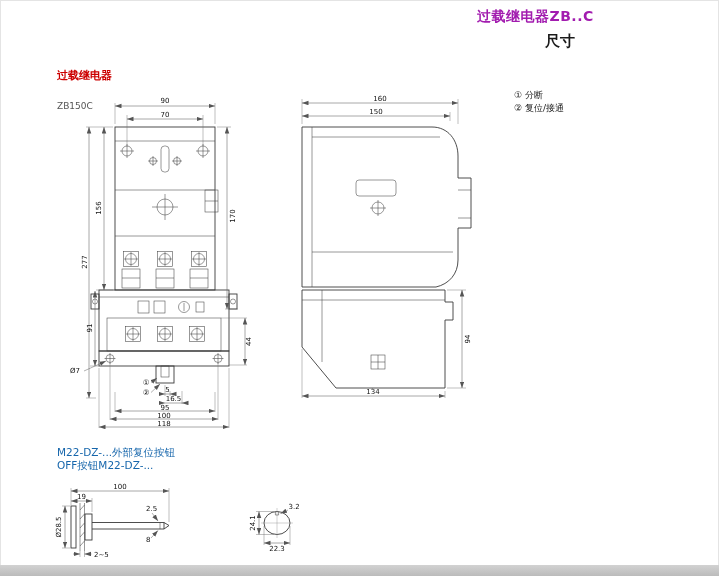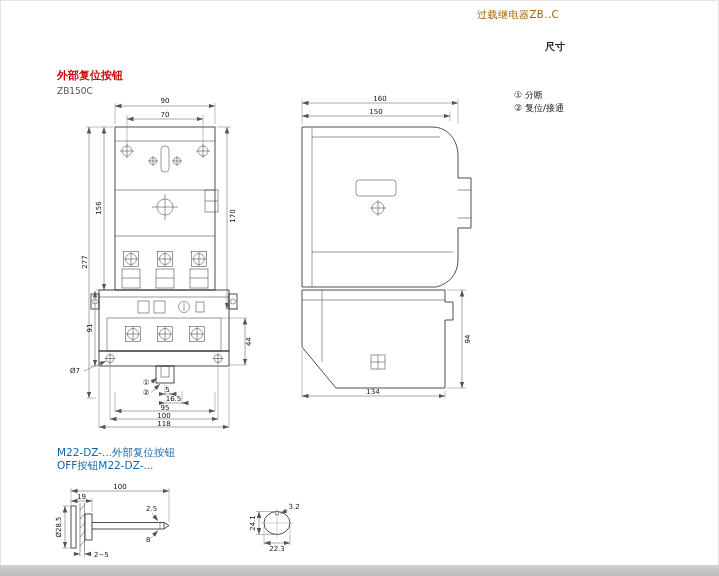--- a/index.html
+++ b/index.html
@@ -1,23 +1,23 @@
 <!DOCTYPE html>
 <html><head>
 <meta charset="utf-8">
 <style>
   *{margin:0;padding:0;box-sizing:border-box}
   html,body{width:719px;height:576px}
   body{position:relative;background:#ffffff;font-family:"DejaVu Sans","Liberation Sans",sans-serif;overflow:hidden;box-shadow:inset 0 0 0 1px #e4e4e4}
   .doc-header{position:absolute;left:477px;top:8px;z-index:3}
-  .doc-title{color:#a16207;font-weight:normal;font-size:10px;letter-spacing:.5px}
-  .doc-subtitle{color:#1a1a1a;font-weight:bold;font-size:10px;margin-left:68px;margin-top:18px}
+  .doc-title{color:#a21caf;font-weight:bold;font-size:14px;letter-spacing:.5px}
+  .doc-subtitle{color:#1a1a1a;font-weight:bold;font-size:15px;margin-left:68px;margin-top:6px}
   .sec-heading{position:absolute;left:57px;top:68px;z-index:3}
   .sec-title{color:#cc0000;font-weight:bold;font-size:11px}
-  .sec-model{color:#555;font-size:9px;margin-top:3px}
+  .sec-model{color:#555;font-size:9px;margin-top:18px}
   .btn-heading{position:absolute;left:57px;top:446px;color:#1565ab;font-weight:normal;font-size:10.5px;line-height:13px;z-index:3}
   .legend{position:absolute;left:514px;top:89px;font-size:9px;line-height:12.5px;color:#1a1a1a;z-index:3}
   .legend-num{margin-right:3px}
   svg.drawing{position:absolute;left:0;top:0;z-index:2}
   .footer-bar{position:absolute;left:0;bottom:0;width:719px;height:11px;background:linear-gradient(#d2d2d2,#bbbbbb);z-index:1}
   .obj{stroke:#3a3a3a;stroke-width:0.9;fill:none}
   .obj-thin{stroke:#444;stroke-width:0.55;fill:none}
   .ext{stroke:#707070;stroke-width:0.45}
   .dimp{stroke:#606060;stroke-width:0.55;fill:none}
   .dim{stroke:#606060;stroke-width:0.55;fill:none;marker-start:url(#ar);marker-end:url(#ar)}
@@ -29,21 +29,21 @@
 </style>
 </head>
 <body>
 
 <div class="doc-header">
   <div class="doc-title">过载继电器ZB..C</div>
   <div class="doc-subtitle">尺寸</div>
 </div>
 
 <div class="sec-heading">
-  <div class="sec-title">外部复位按钮</div>
+  <div class="sec-title">过载继电器</div>
   <div class="sec-model">ZB150C</div>
 </div>
 
 <div class="legend">
   <div>
     <span class="legend-num">①</span><span>分断</span>
   </div>
   <div>
     <span class="legend-num">②</span><span>复位/接通</span>
   </div>

